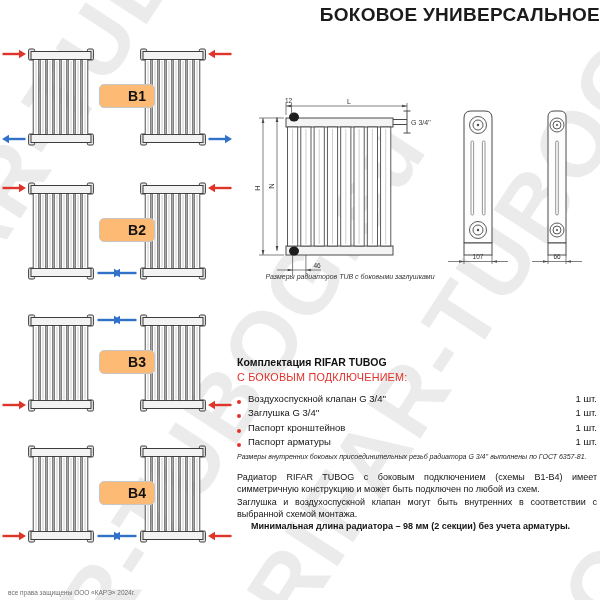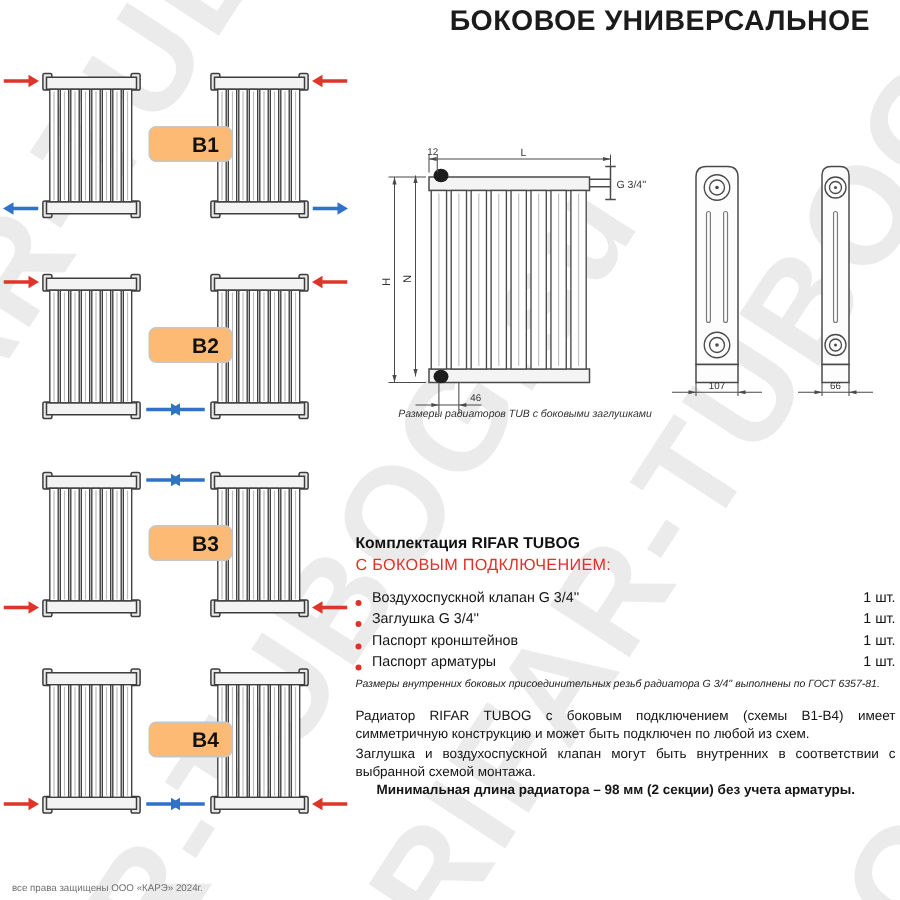--- a/index.html
+++ b/index.html
@@ -4,21 +4,21 @@
 <style>
   html,body{margin:0;padding:0;background:#fff;}
   #page{position:relative;width:600px;height:600px;background:#ffffff;overflow:hidden;
         font-family:"Liberation Sans",sans-serif;color:#161616;}
   
   .wm{position:absolute;z-index:0;font-weight:bold;font-size:92px;letter-spacing:3px;
       color:rgba(90,90,90,0.12);white-space:nowrap;transform:rotate(-57deg);
       transform-origin:left center;pointer-events:none;}
   .layer{position:absolute;inset:0;z-index:1;}
   
-  .title{position:absolute;top:5px;right:20px;text-align:right;font-size:19px;line-height:1.08;
+  .title{position:absolute;top:5px;right:0;text-align:right;font-size:19px;line-height:1.08;
          font-weight:800;letter-spacing:0.3px;color:#1b1b1b;}
   
   .row{position:absolute;left:0;width:232px;height:102px;}
   .rad{position:absolute;width:66px;height:102px;top:0;}
   .arr{position:absolute;width:24px;height:10px;}
   .badge{position:absolute;left:99px;top:38px;width:34px;height:22px;border:1px solid #c6c6c6;
          border-radius:5px;background:#fdba74;display:flex;align-items:center;justify-content:center;
          font-size:14px;font-weight:800;color:#111;padding-left:20px;}
   
   .tech{position:absolute;left:250px;top:98px;}

